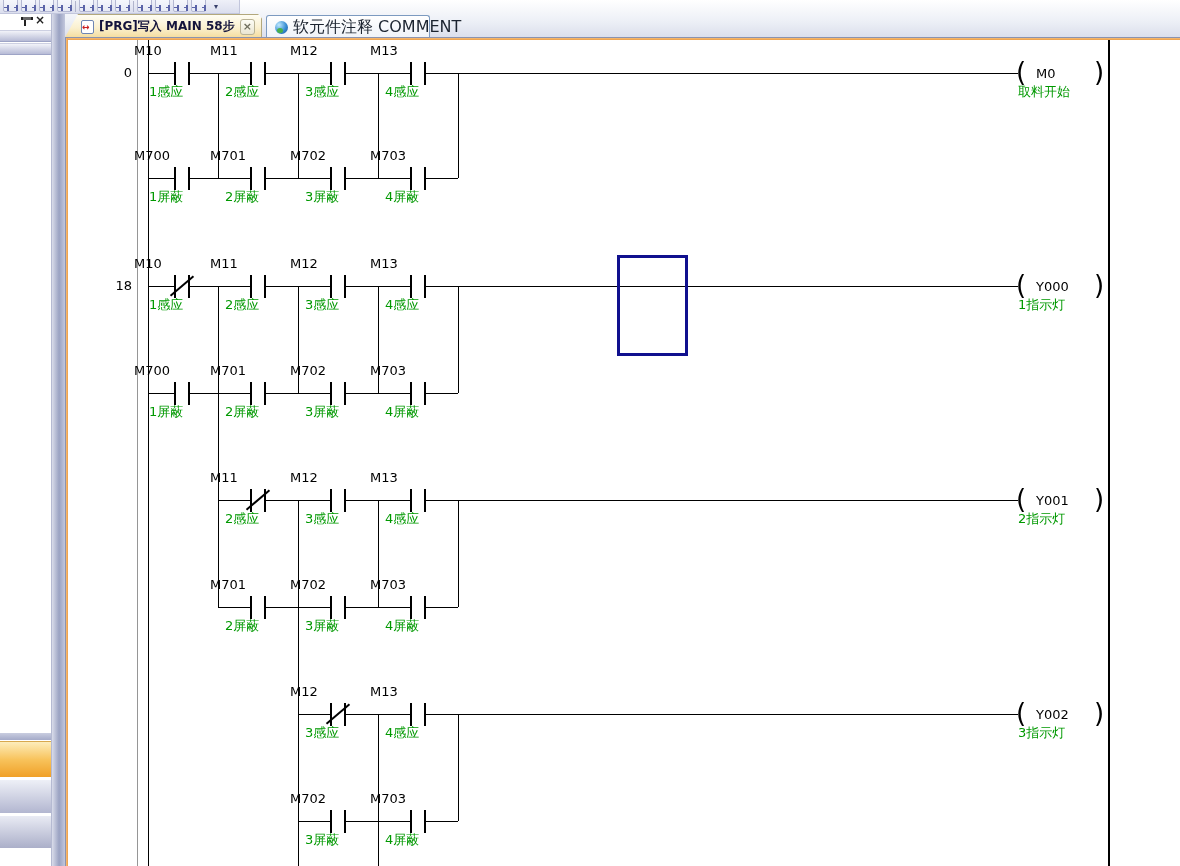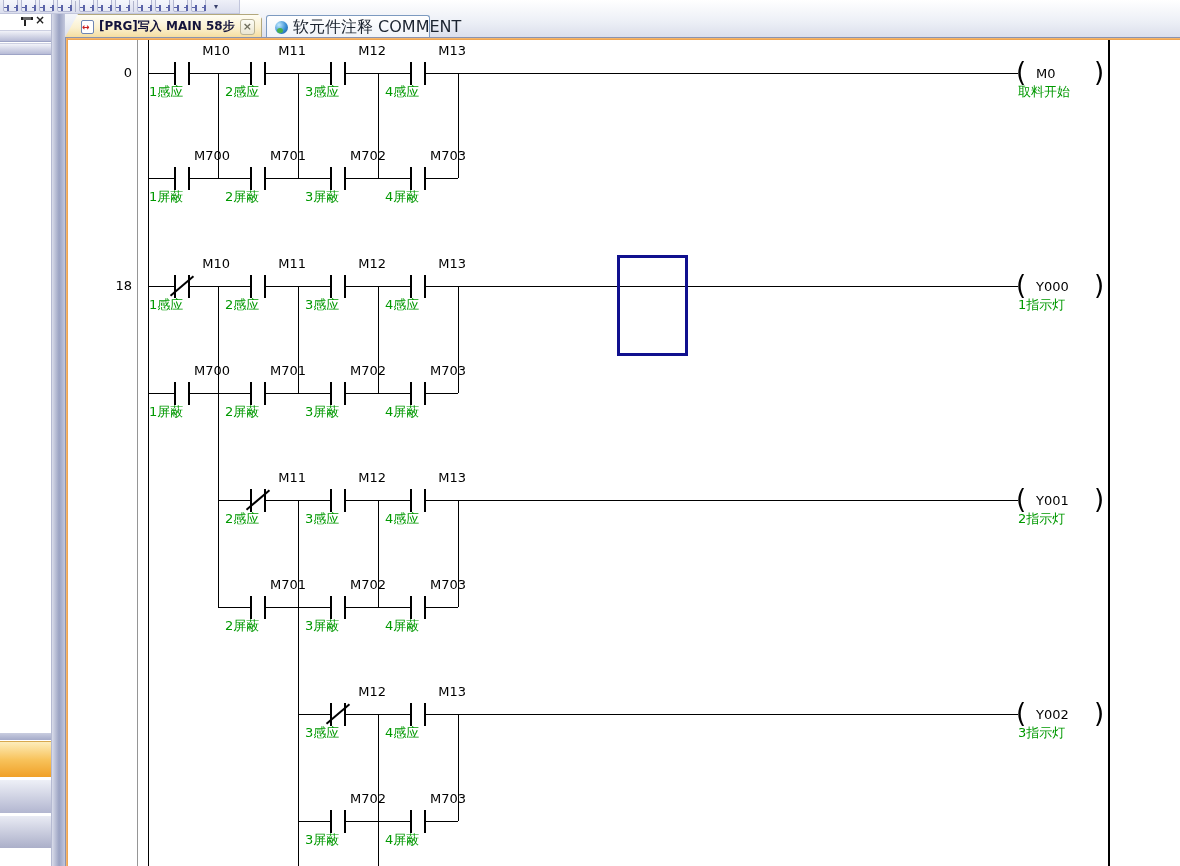--- a/index.html
+++ b/index.html
@@ -80,21 +80,21 @@
   .bound { position:absolute; left:69px; top:0; width:1px; height:826px; background:#969696; }
 
   .step { position:absolute; left:14px; width:50px; height:16px; text-align:right;
     font-size:13px; color:#000; }
 
   .contact { position:absolute; width:80px; height:58px; }
   .contact .wgap { position:absolute; left:33px; top:28px; width:14px; height:1px; background:#fff; }
   .contact .b { position:absolute; top:17px; width:2px; height:23px; background:#000; }
   .contact .bl { left:32px; } .contact .br { left:46px; }
   .contact .dev { position:absolute; left:-8px; width:96px; top:-2px; height:16px;
-    text-align:right; font-size:13px; color:#000; white-space:nowrap; }
+    text-align:left; font-size:13px; color:#000; white-space:nowrap; }
   .contact .cmt { position:absolute; left:7px; top:38px; height:16px; font-size:13px;
     color:#009900; white-space:nowrap; }
   .contact.nc::after { content:''; position:absolute; left:25px; top:27px; width:30px; height:0;
     border-top:2px solid #000; transform:rotate(-40deg); }
 
   .coil { position:absolute; left:944px; width:104px; height:58px; }
   .coil .po, .coil .pc { position:absolute; top:12px; font-size:26px; line-height:31px; color:#000; }
   .coil .po { left:4px; } .coil .pc { left:82px; }
   .coil .dev { position:absolute; left:24px; top:21px; height:15px; font-size:13px; color:#000; white-space:nowrap; }
   .coil .cmt { position:absolute; left:6px; top:38px; height:16px; font-size:13px; color:#009900; white-space:nowrap; }

